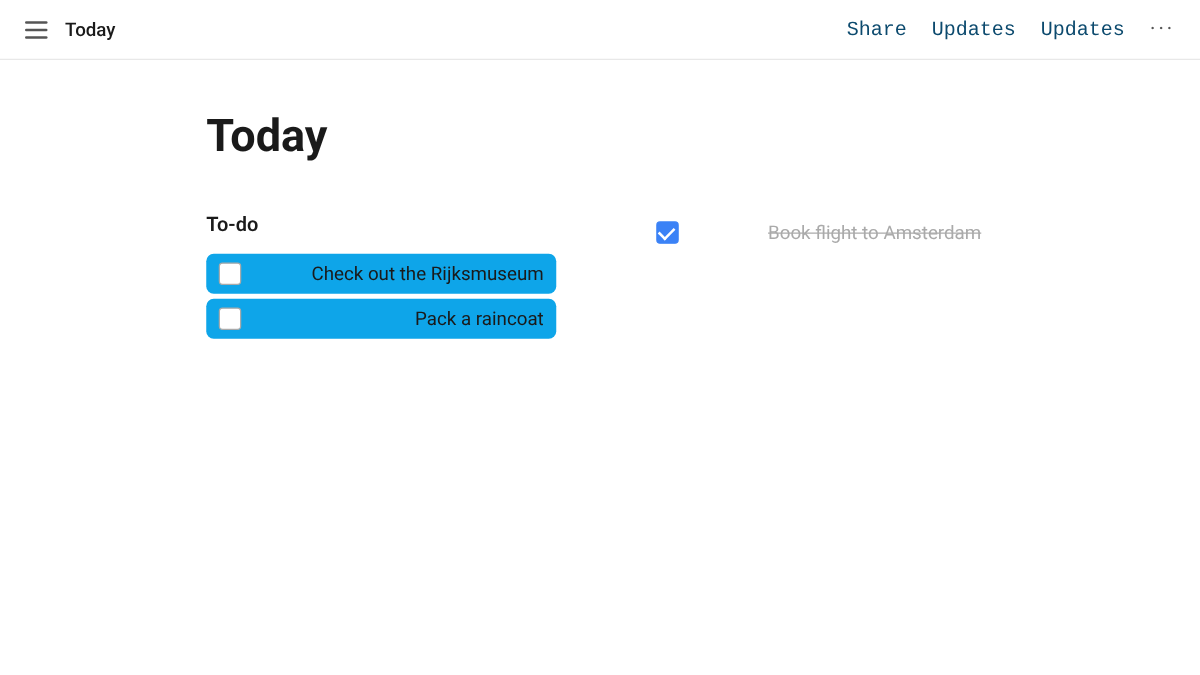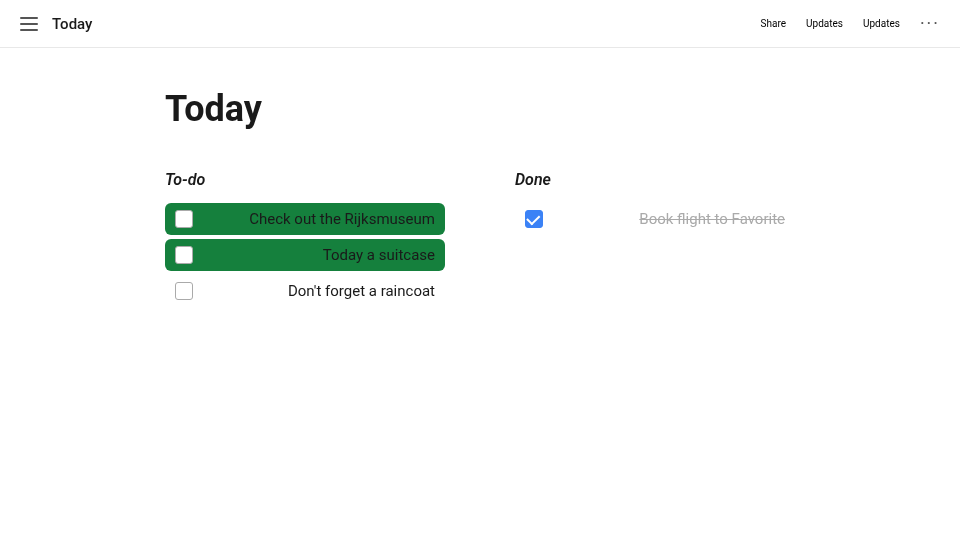--- a/index.html
+++ b/index.html
@@ -55,23 +55,24 @@
       color: #1a1a1a;
     }
 
     .header-right {
       display: flex;
       align-items: center;
       gap: 20px;
     }
 
     .header-action {
-      font-size: 10px;
-      color: #000000;
-      cursor: pointer;
+      font-size: 16px;
+      color: #0c4a6e;
+      cursor: pointer;
+      font-family: Liberation Mono, monospace;
     }
 
     .more-icon {
       cursor: pointer;
       font-size: 18px;
       color: #555;
       letter-spacing: 2px;
     }
 
     
@@ -94,36 +95,35 @@
 
     .column {
       min-width: 280px;
     }
 
     .column-title {
       font-size: 16px;
       font-weight: 600;
       color: #1a1a1a;
       margin-bottom: 14px;
-      font-style: italic;
     }
 
     
     .todo-item {
       display: flex;
       align-items: center;
       gap: 10px;
       padding: 7px 10px;
       border-radius: 6px;
       margin-bottom: 4px;
       cursor: pointer;
     }
 
     .todo-item.highlighted {
-      background: #15803d;
+      background: #0ea5e9;
     }
 
     .checkbox {
       width: 18px;
       height: 18px;
       border: 1.5px solid #aaa;
       border-radius: 3px;
       flex-shrink: 0;
       background: #fff;
     }
@@ -193,33 +193,28 @@
     <div class="column">
       <div class="column-title">To-do</div>
 
       <div class="todo-item highlighted">
         <div class="checkbox"></div>
         <span class="todo-label">Check out the Rijksmuseum</span>
       </div>
 
       <div class="todo-item highlighted">
         <div class="checkbox"></div>
-        <span class="todo-label">Today a suitcase</span>
+        <span class="todo-label">Pack a raincoat</span>
       </div>
 
-      <div class="todo-item">
-        <div class="checkbox"></div>
-        <span class="todo-label">Don't forget a raincoat</span>
-      </div>
     </div>
 
     <div class="column">
-      <div class="column-title">Done</div>
 
       <div class="done-item">
         <div class="checkbox checked"></div>
-        <span class="todo-label done">Book flight to Favorite</span>
+        <span class="todo-label done">Book flight to Amsterdam</span>
       </div>
 
     </div>
 
   </div>
 </div>
 
 </body></html>

